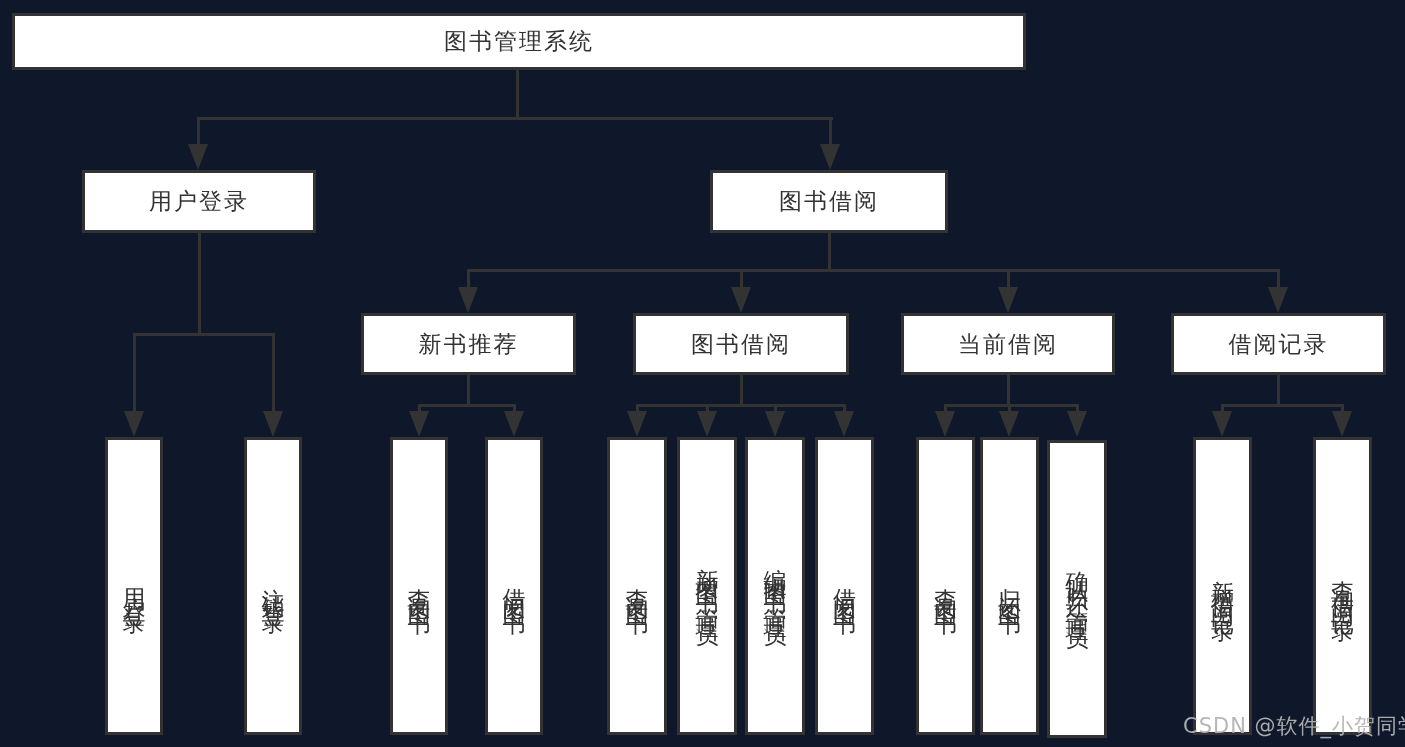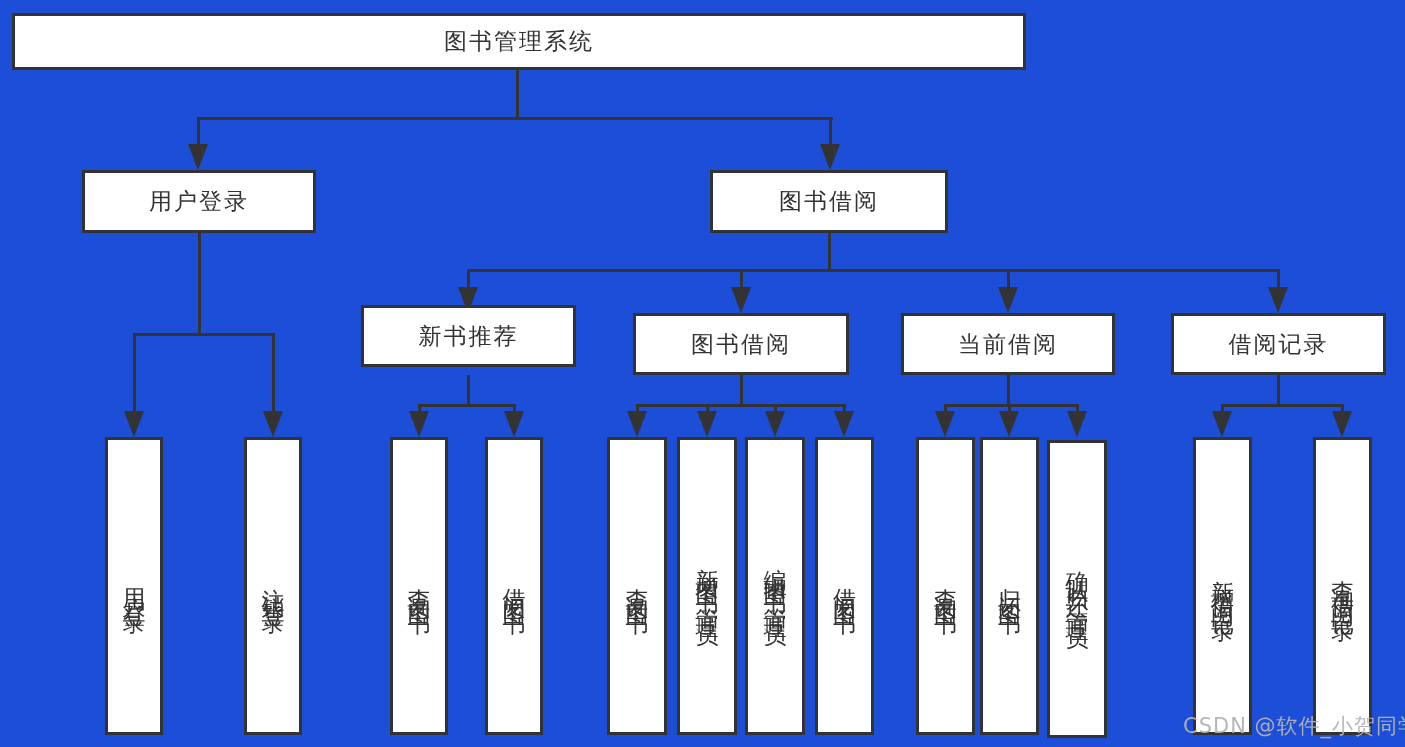--- a/index.html
+++ b/index.html
@@ -1,17 +1,17 @@
 <!DOCTYPE html>
 <html><head>
 <meta charset="utf-8">
 <style>
   html,body { margin:0; padding:0; background:#ffffff; }
   .canvas {
-    position:relative; width:1405px; height:747px; background:#1d4ed8;
+    position:relative; width:1405px; height:747px; background:#0f172a;
     font-family:"DejaVu Sans","Liberation Sans",sans-serif; overflow:hidden;
   }
   .node {
     position:absolute; box-sizing:border-box;
     border:3px solid #333333; background:#ffffff;
     display:flex; align-items:center; justify-content:center;
     font-size:23px; color:#333333; letter-spacing:2px; z-index:2;
   }
   .vnode {
     position:absolute; box-sizing:border-box;
@@ -69,21 +69,21 @@
   <div class="ln" style="left:467px;top:269px;width:813px;height:3px;"></div>
   <div class="ln" style="left:467px;top:269px;width:3px;height:22px;"></div>
   <div class="ln" style="left:740px;top:269px;width:3px;height:22px;"></div>
   <div class="ln" style="left:1007px;top:269px;width:3px;height:22px;"></div>
   <div class="ln" style="left:1277px;top:269px;width:3px;height:22px;"></div>
   <div class="ar" style="left:458px;top:287px;"></div>
   <div class="ar" style="left:731px;top:287px;"></div>
   <div class="ar" style="left:998px;top:287px;"></div>
   <div class="ar" style="left:1268px;top:287px;"></div>
 
-  <div class="node" style="left:361px;top:305px;width:215px;height:62px;">
+  <div class="node" style="left:361px;top:313px;width:215px;height:62px;">
     <span>新书推荐</span>
   </div>
   <div class="node" style="left:901px;top:313px;width:214px;height:62px;">
     <span>当前借阅</span>
   </div>
   <div class="node" style="left:633px;top:313px;width:216px;height:62px;">
     <span>图书借阅</span>
   </div>
   <div class="node" style="left:1171px;top:313px;width:215px;height:62px;">
     <span>借阅记录</span>

